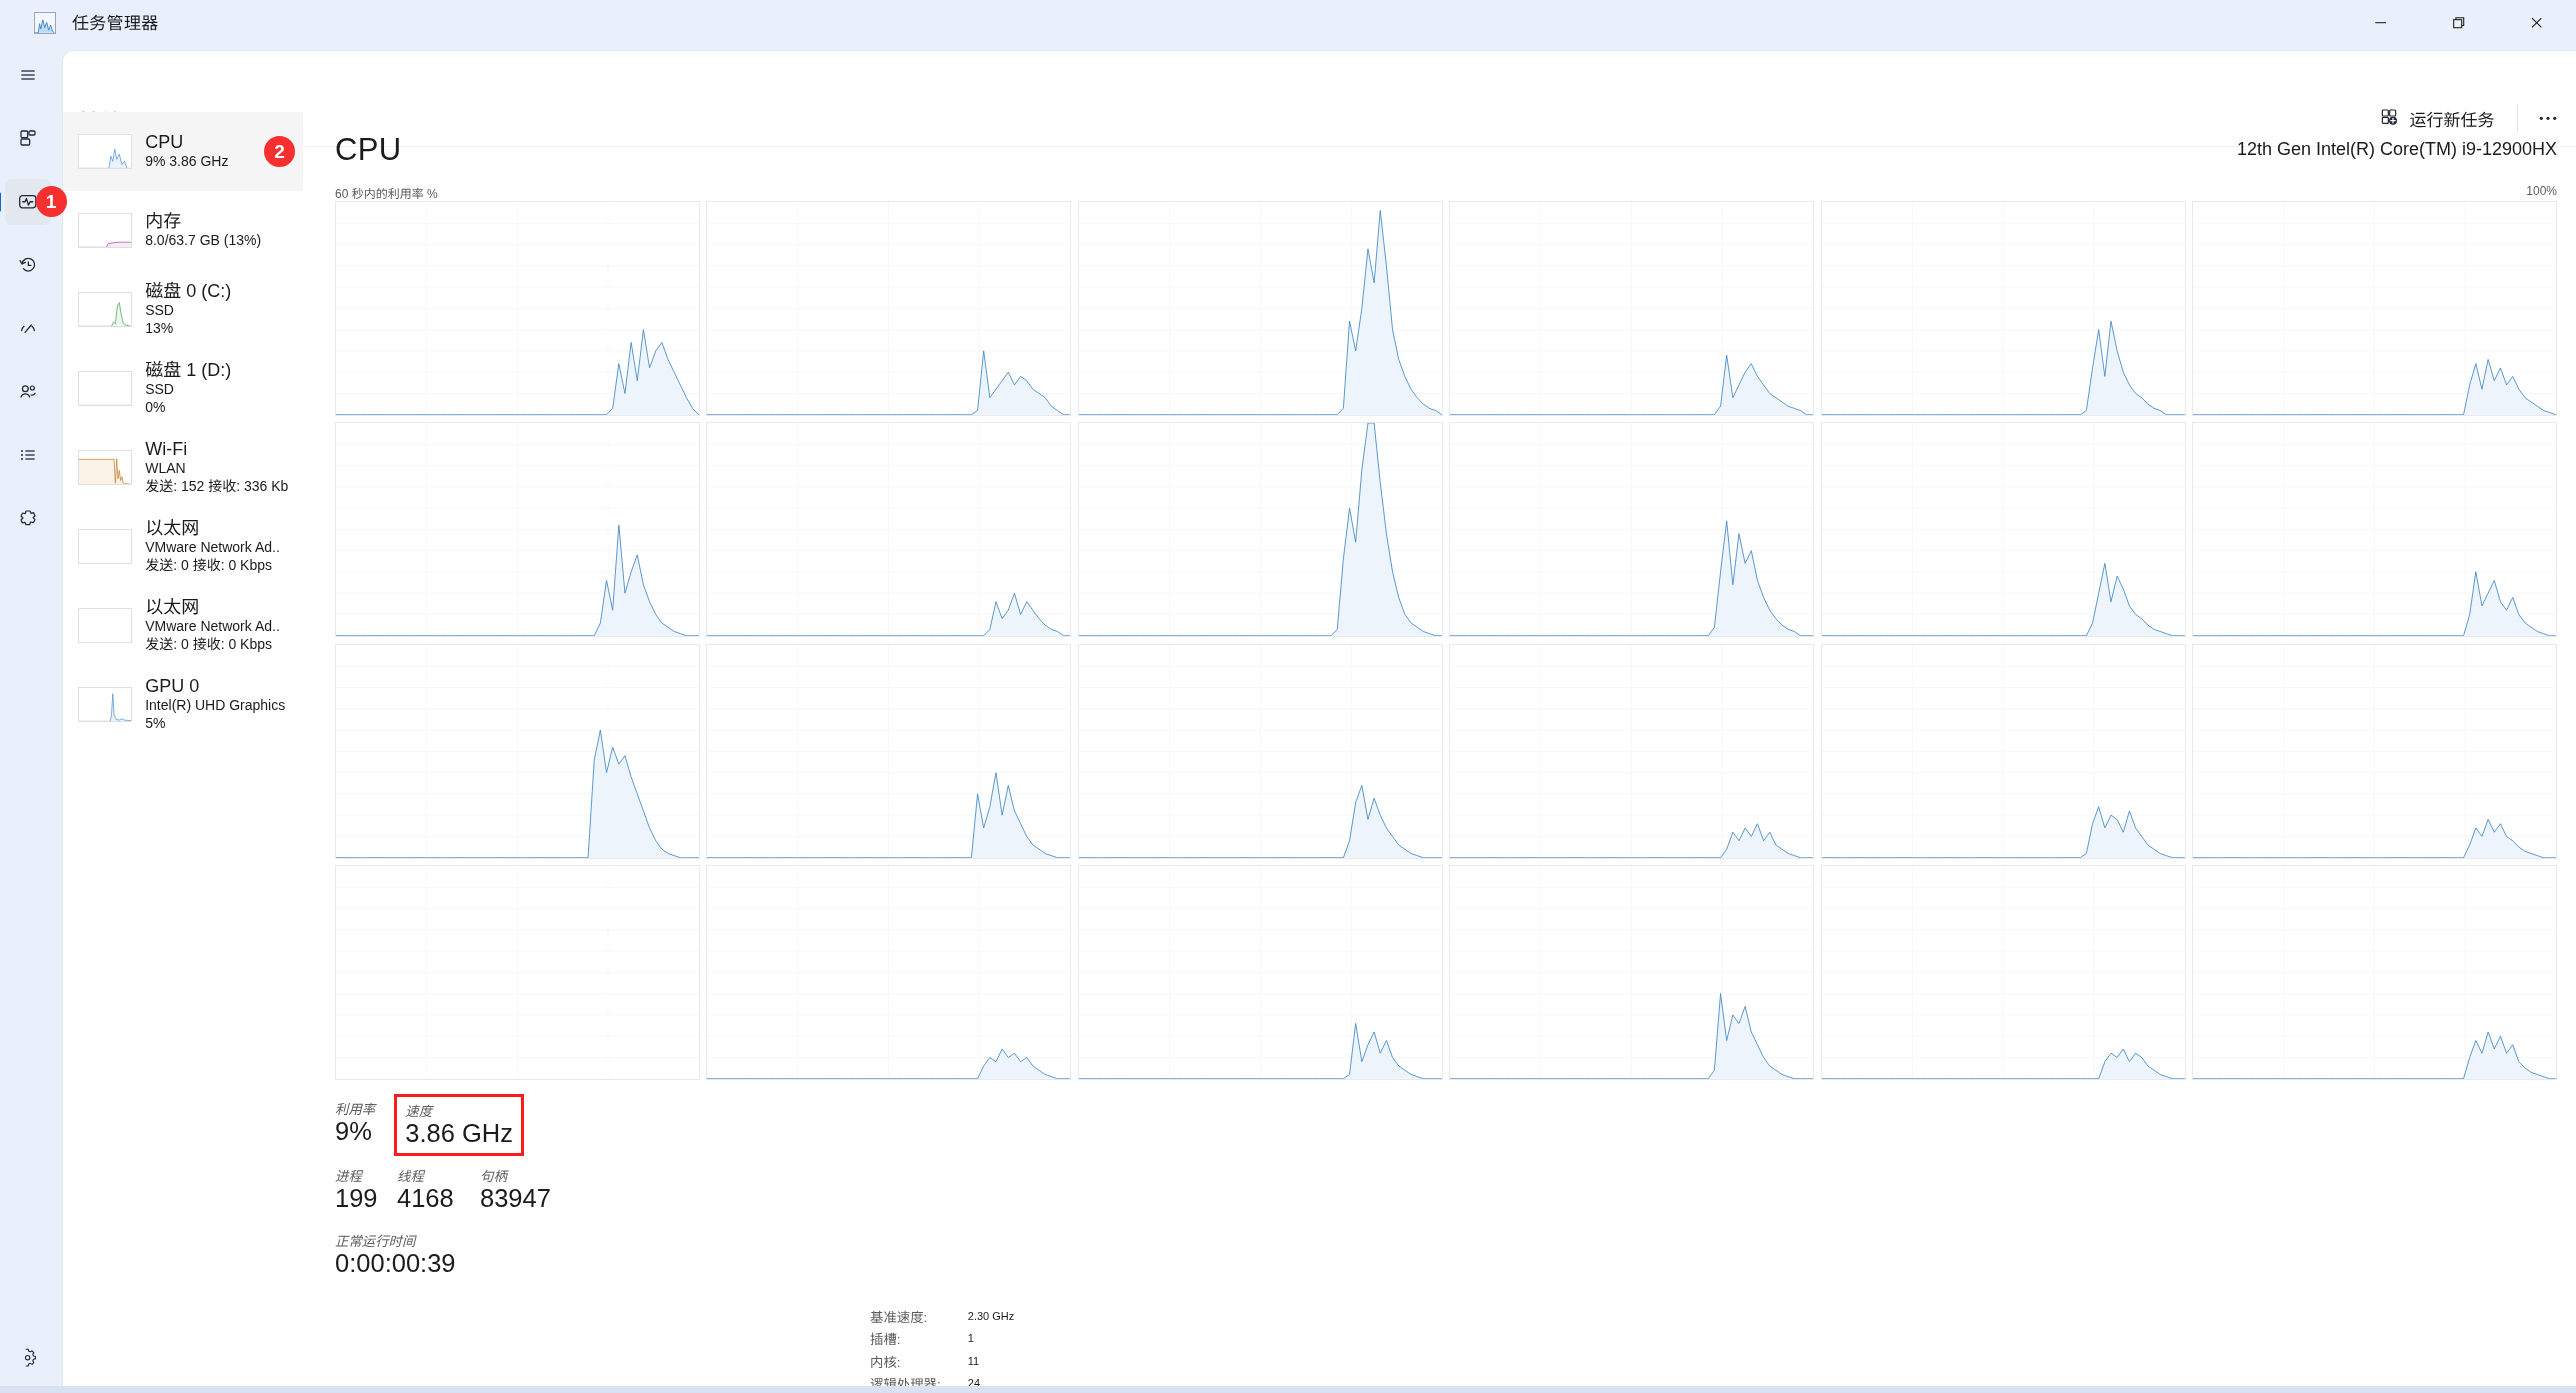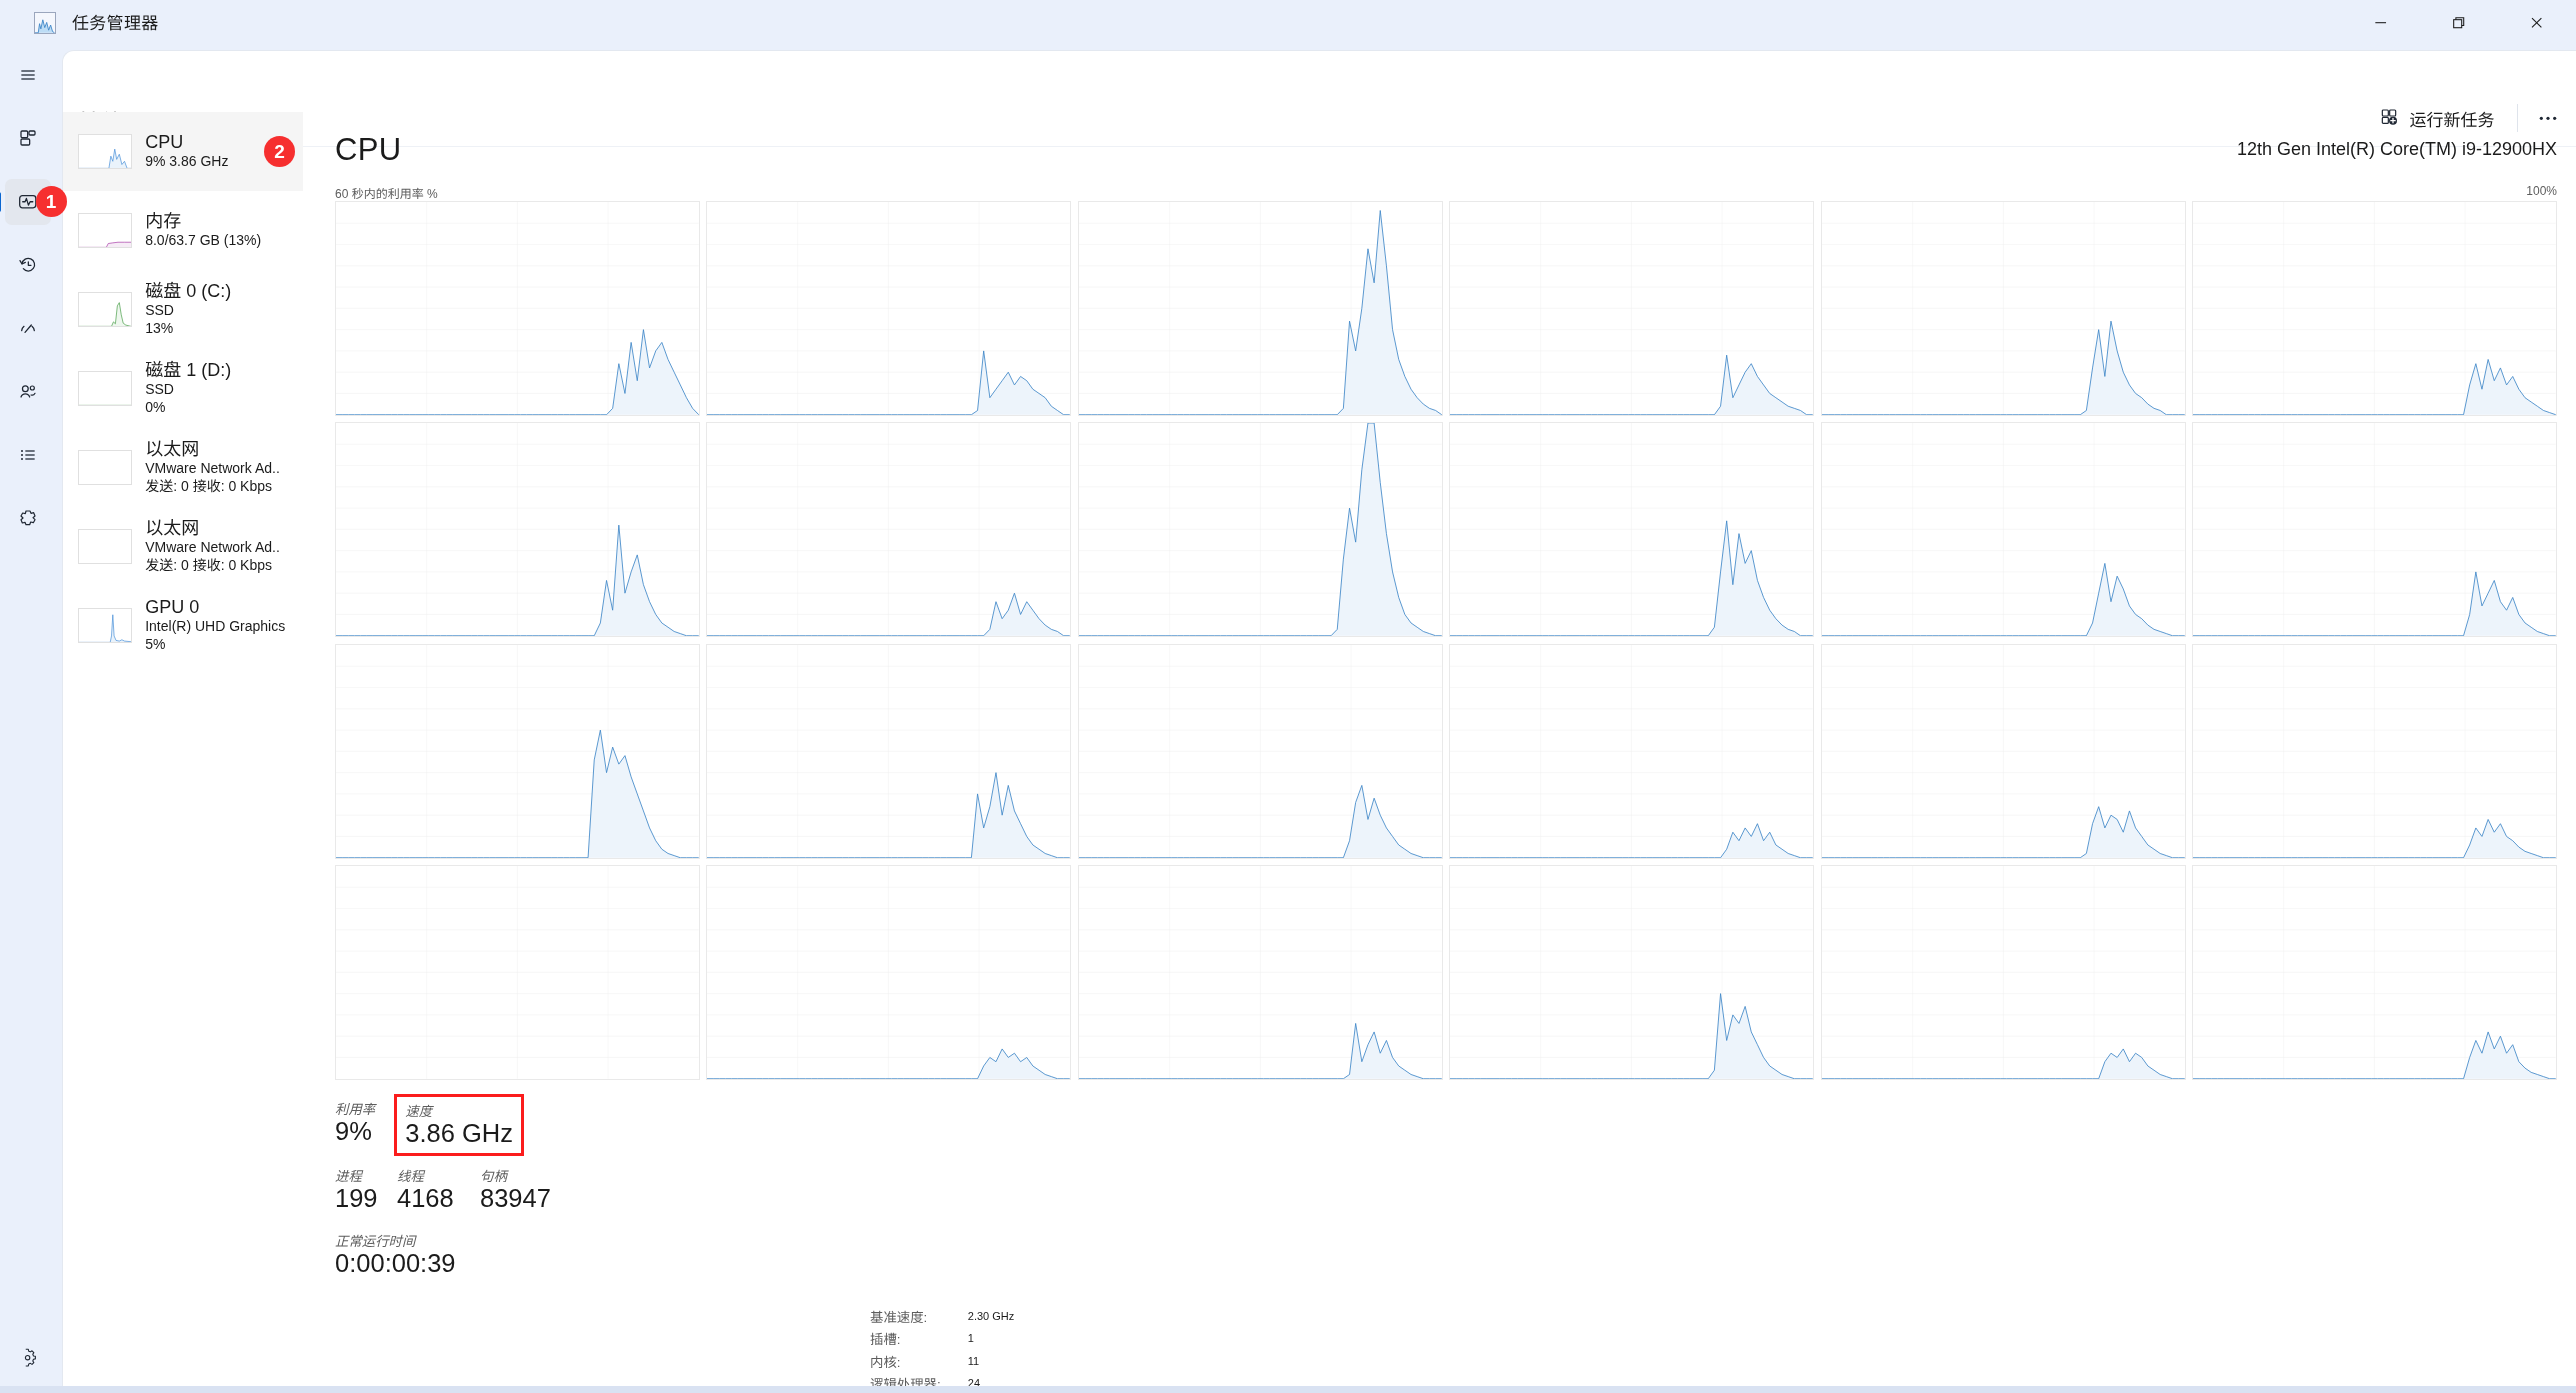--- a/index.html
+++ b/index.html
@@ -425,20 +425,33 @@
             <polyline points="0,52 80,52" fill="none" stroke="#4a9e4a" stroke-width="1.1"></polyline>
           </svg>
         </div>
         <div class="dev-text">
           <div class="dev-name">磁盘 1 (D:)</div>
           <div class="dev-sub">SSD</div>
           <div class="dev-sub">0%</div>
         </div>
       </div>
       <div class="dev">
+        <div class="dev-thumb">
+          <svg width="52" height="34" viewBox="0 0 80 53" preserveAspectRatio="none">
+            <polygon points="0,13 54,13 56,50 58,12 60,43 62,30 64,46 66,40 68,50 72,51 80,52 80,53 0,53" fill="#faf2e6"></polygon>
+            <polyline points="0,13 54,13 56,50 58,12 60,43 62,30 64,46 66,40 68,50 72,51 80,52" fill="none" stroke="#c07a28" stroke-width="1.1"></polyline>
+          </svg>
+        </div>
+        <div class="dev-text">
+          <div class="dev-name">Wi-Fi</div>
+          <div class="dev-sub">WLAN</div>
+          <div class="dev-sub">发送: 152 接收: 336 Kb</div>
+        </div>
+      </div>
+      <div class="dev">
         <div class="dev-thumb"></div>
         <div class="dev-text">
           <div class="dev-name">以太网</div>
           <div class="dev-sub">VMware Network Ad..</div>
           <div class="dev-sub">发送: 0 接收: 0 Kbps</div>
         </div>
       </div>
       <div class="dev">
         <div class="dev-thumb"></div>
         <div class="dev-text">

